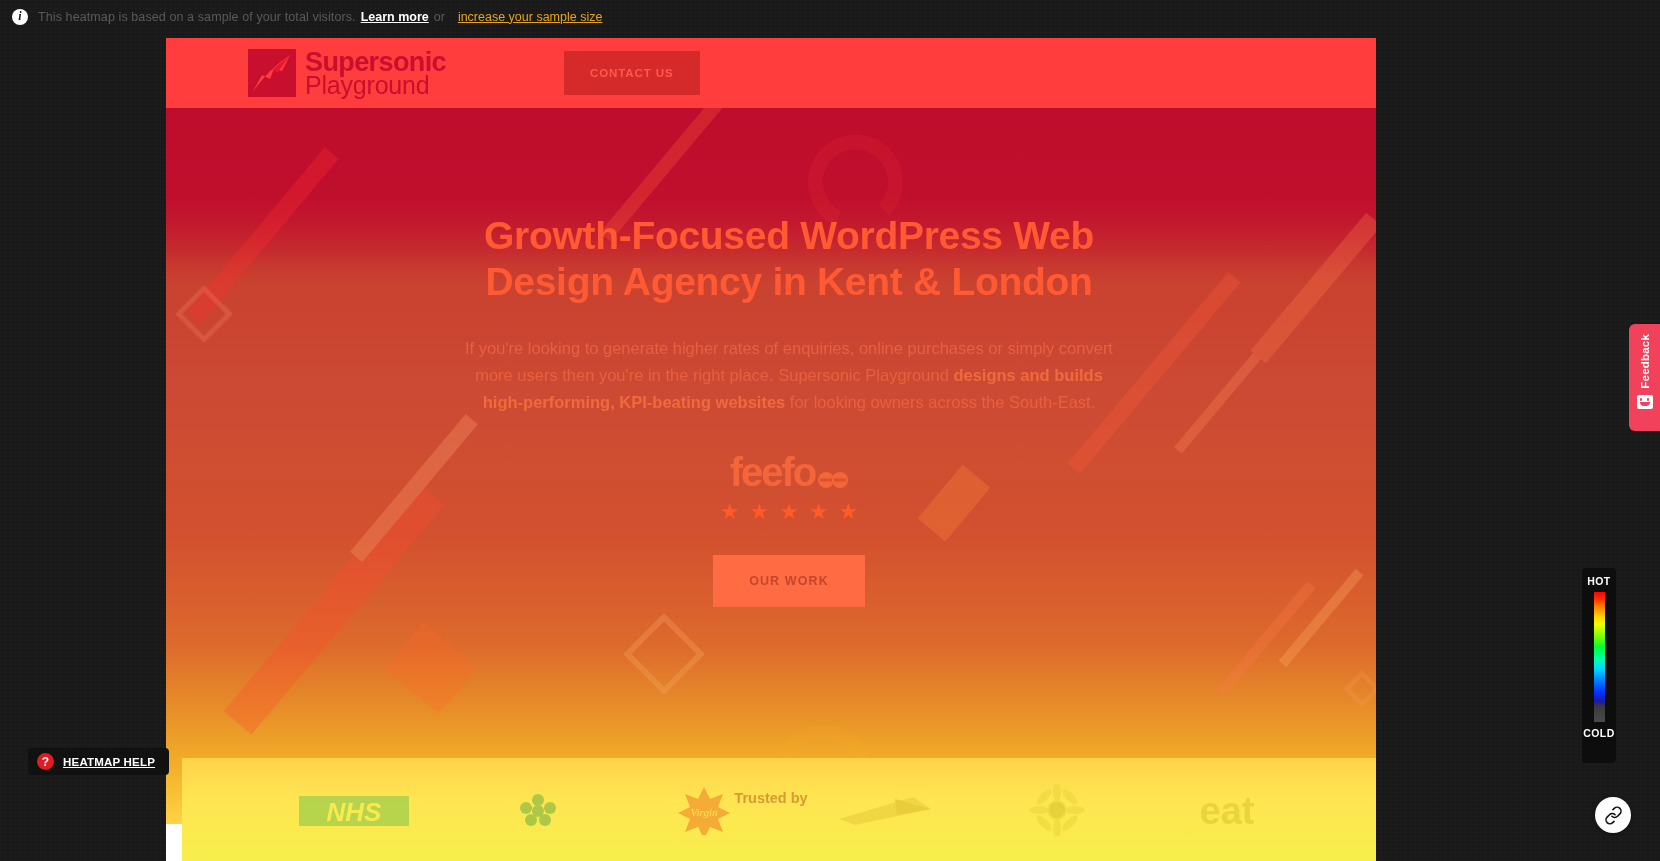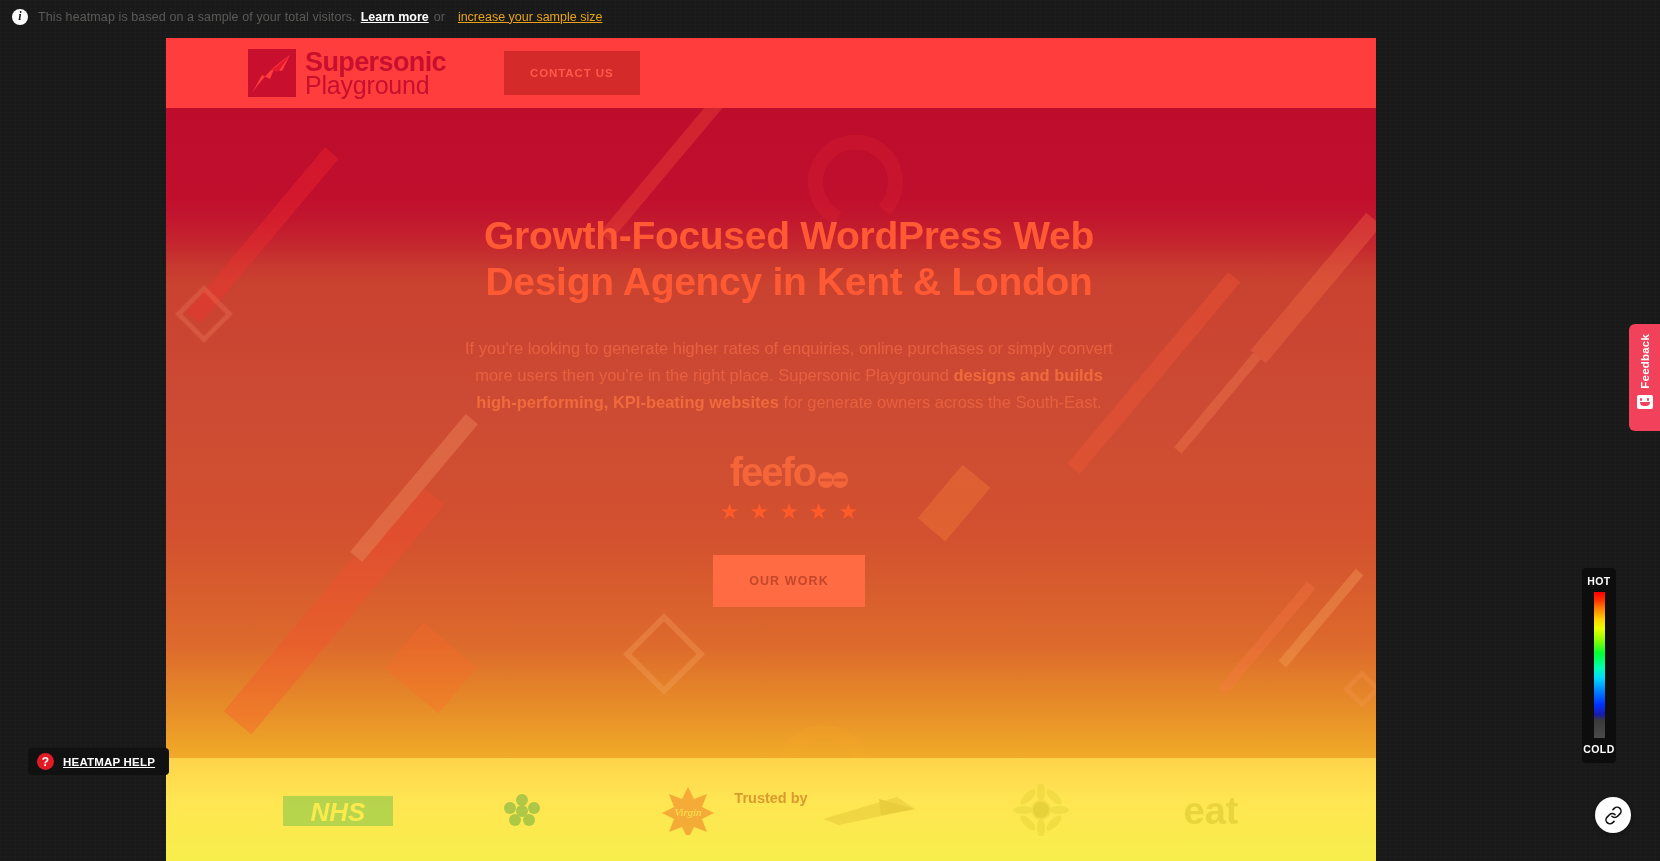--- a/index.html
+++ b/index.html
@@ -91,21 +91,21 @@
     font-size: 25px; color: #c8102e; letter-spacing: -.2px;
     display: block; margin-top: -3px; font-weight: 300;
   }
   .nav { display: flex; align-items: center; margin-left: 46px; }
   .nav-item {
     font-size: 14.5px; color: #c42a2a;
     padding: 0 33px; cursor: pointer; white-space: nowrap;
   }
   .nav-item.active { font-weight: bold; color: #b32424; }
   .contact-btn {
-    margin-left: 58px;
+    margin-left: 118px;
     background: #d42a2a;
     color: #ff5a4a;
     font-size: 11.5px; font-weight: bold; letter-spacing: .9px;
     padding: 16px 26px;
     cursor: pointer; white-space: nowrap;
   }
 
   
   .hero {
     position: relative;
@@ -167,39 +167,39 @@
   .trusted {
     position: absolute; left: 0; right: 0; top: 682px;
     text-align: center;
     font-size: 14.5px; font-weight: bold;
     color: #d99a2e;
     z-index: 3;
   }
 
   
   .logo-strip {
-    position: absolute; top: 720px; left: 0;
+    position: absolute; top: 720px; left: 16px;
     width: 1210px; height: 103px;
     background: linear-gradient(180deg, #ffd34a 0%, #ffe552 40%, #f7ee4b 100%);
     display: flex; align-items: center; justify-content: space-around;
     padding: 0 70px;
     overflow: hidden;
   }
   .client-logo { opacity: .55; }
 
   
   .legend {
     position: absolute;
     right: 44px; top: 568px;
     width: 34px; height: 195px;
     background: #0d0d0d;
     border-radius: 4px;
     display: flex; flex-direction: column;
     align-items: center; justify-content: space-between;
-    padding: 7px 0 8px;
+    padding: 7px 0 24px;
     z-index: 50;
   }
   .legend-label {
     color: #ffffff; font-size: 10.5px; font-weight: bold; letter-spacing: .4px;
   }
   .legend-bar {
     width: 11px; flex: 1;
     margin: 5px 0;
     background: linear-gradient(180deg,
       #ff0000 0%, #ff2a00 5%, #ff7b00 11%,
@@ -336,21 +336,21 @@
             <rect x="472" y="520" width="52" height="52" stroke="#ffb070" stroke-width="6" transform="rotate(45 498 546)"></rect>
             <rect x="1185" y="570" width="22" height="22" stroke="#ff9a5a" stroke-width="5" transform="rotate(45 1196 581)"></rect>
             <path d="M672 110 a40 40 0 1 1 46 -8" stroke="#ff3a3a" stroke-width="15" opacity=".55"></path>
             <path d="M640 700 a40 40 0 1 1 46 -8" stroke="#ffb52a" stroke-width="14" opacity=".45"></path>
           </g>
         </svg>
 
         <div class="hero-content">
           <h1 class="hero-title">Growth-Focused WordPress Web Design Agency in Kent &amp; London</h1>
 
-          <p class="hero-sub"><span>If you're looking to generate higher rates of enquiries, online purchases or simply convert more users then you're in the right place. Supersonic Playground </span><b>designs and builds high-performing, KPI-beating websites</b><span> for generate owners across the South-East.</span></p>
+          <p class="hero-sub"><span>If you're looking to generate higher rates of enquiries, online purchases or simply convert more users then you're in the right place. Supersonic Playground </span><b>designs and builds high-performing, KPI-beating websites</b><span> for looking owners across the South-East.</span></p>
 
           <div class="feefo-wrap">
             <div class="feefo-logo">
                 <span>feefo</span>
                 <span class="feefo-dots">
                 <svg width="30" height="16" viewBox="0 0 30 16" aria-hidden="true">
                   <circle cx="8" cy="8" r="8" fill="#f4663a"></circle>
                   <circle cx="22" cy="8" r="8" fill="#f4663a"></circle>
                   <rect x="2" y="6.5" width="12" height="3" fill="#d9532f"></rect>
                   <rect x="16" y="6.5" width="12" height="3" fill="#d9532f"></rect>

